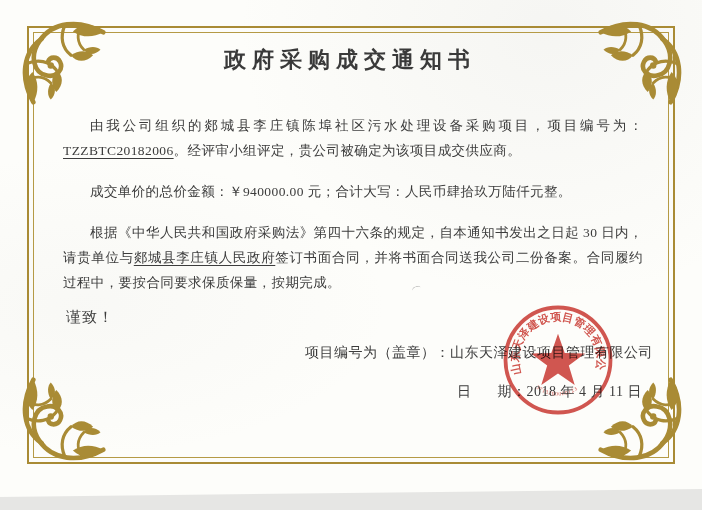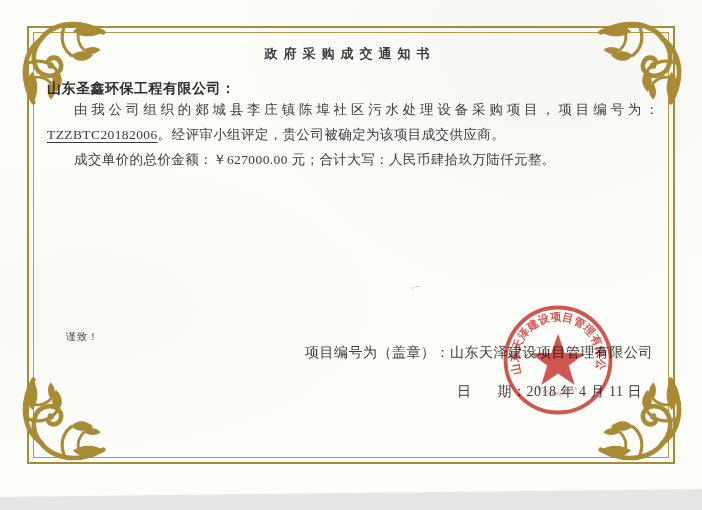--- a/index.html
+++ b/index.html
@@ -28,36 +28,36 @@
   }
   .corner{position:absolute;width:92px;height:92px;}
   .corner svg{width:100%;height:100%;display:block;}
   .corner.tl{left:14px;top:13px;}
   .corner.tr{right:12px;top:13px;transform:scaleX(-1);}
   .corner.bl{left:14px;bottom:41px;transform:scaleY(-1);}
   .corner.br{right:12px;bottom:41px;transform:scale(-1,-1);}
 
   .doc-title{
     position:absolute;left:0;top:45px;width:700px;text-align:center;
-    font-size:13px;letter-spacing:6px;font-weight:600;color:#3a3a3a;
+    font-size:22px;letter-spacing:6px;font-weight:600;color:#3a3a3a;
   }
   .addressee{
     position:absolute;left:47px;top:80px;
     font-size:14px;font-weight:700;color:#2f2f2f;letter-spacing:.5px;
   }
   .bodytext{
     position:absolute;left:47px;top:97px;width:612px;
     font-size:13.5px;line-height:25px;color:#3c3c3c;text-align:justify;
     letter-spacing:.4px;
   }
-  .bodytext p{margin:0;text-indent:2em;}
+  .bodytext p{margin:16px;text-indent:2em;}
   .u{text-decoration:underline;text-underline-offset:3px;text-decoration-thickness:1px;}
   .closing{
-    position:absolute;left:66px;top:330px;
-    font-size:10px;color:#3c3c3c;letter-spacing:1px;
+    position:absolute;left:66px;top:308px;
+    font-size:15px;color:#3c3c3c;letter-spacing:1px;
   }
   .agency-line{
     position:absolute;left:305px;top:344px;
     font-size:14px;color:#3c3c3c;letter-spacing:.5px;white-space:nowrap;
   }
   .date-line{
     position:absolute;left:457px;top:383px;
     font-size:14px;color:#3c3c3c;letter-spacing:.5px;white-space:nowrap;
   }
   .date-gap{display:inline-block;width:26px;}
@@ -161,25 +161,25 @@
           <path d="M46,62 C40,70 40,80 46,86 C54,78 54,68 46,62 Z"></path>
           <path d="M76,40 C82,36 90,36 94,40 C88,46 80,46 76,40 Z"></path>
           <path d="M40,76 C36,82 36,90 40,94 C46,88 46,80 40,76 Z"></path>
           <circle cx="40" cy="57" r="3.5"></circle>
         </g>
       </svg>
     </div>
 
     <div class="doc-title">政府采购成交通知书</div>
 
-    <div class="addressee">山东圣鑫环保工程有限公司：</div>
 
     <div class="bodytext">
       <p><span>由我公司组织的郯城县李庄镇陈埠社区污水处理设备采购项目，项目编号为：</span><span class="u">TZZBTC20182006</span><span>。经评审小组评定，贵公司被确定为该项目成交供应商。</span></p>
-      <p>成交单价的总价金额：￥627000.00 元；合计大写：人民币肆拾玖万陆仟元整。</p>
+      <p>成交单价的总价金额：￥940000.00 元；合计大写：人民币肆拾玖万陆仟元整。</p>
+      <p><span>根据《中华人民共和国政府采购法》第四十六条的规定，自本通知书发出之日起 30 日内，请贵单位与</span><span class="u">郯城县李庄镇人民政府</span><span>签订书面合同，并将书面合同送我公司二份备案。合同履约过程中，要按合同要求保质保量，按期完成。</span></p>
     </div>
 
     <div class="closing">谨致！</div>
 
     <div class="agency-line"><span>项目编号为（盖章）：</span><span>山东天泽建设项目管理有限公司</span></div>
 
     <div class="date-line"><span>日</span><span class="date-gap"></span><span>期：</span><span>2018 年 4 月 11 日</span></div>
 
     <div class="speck"></div>
 

